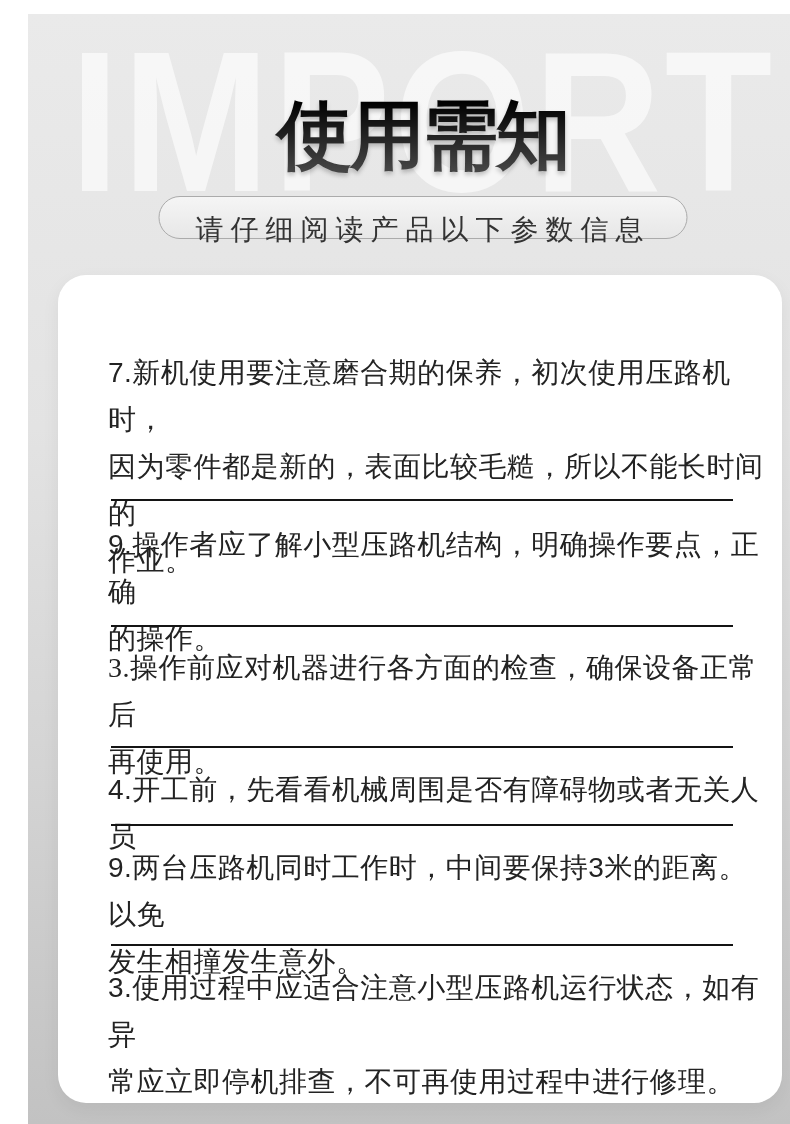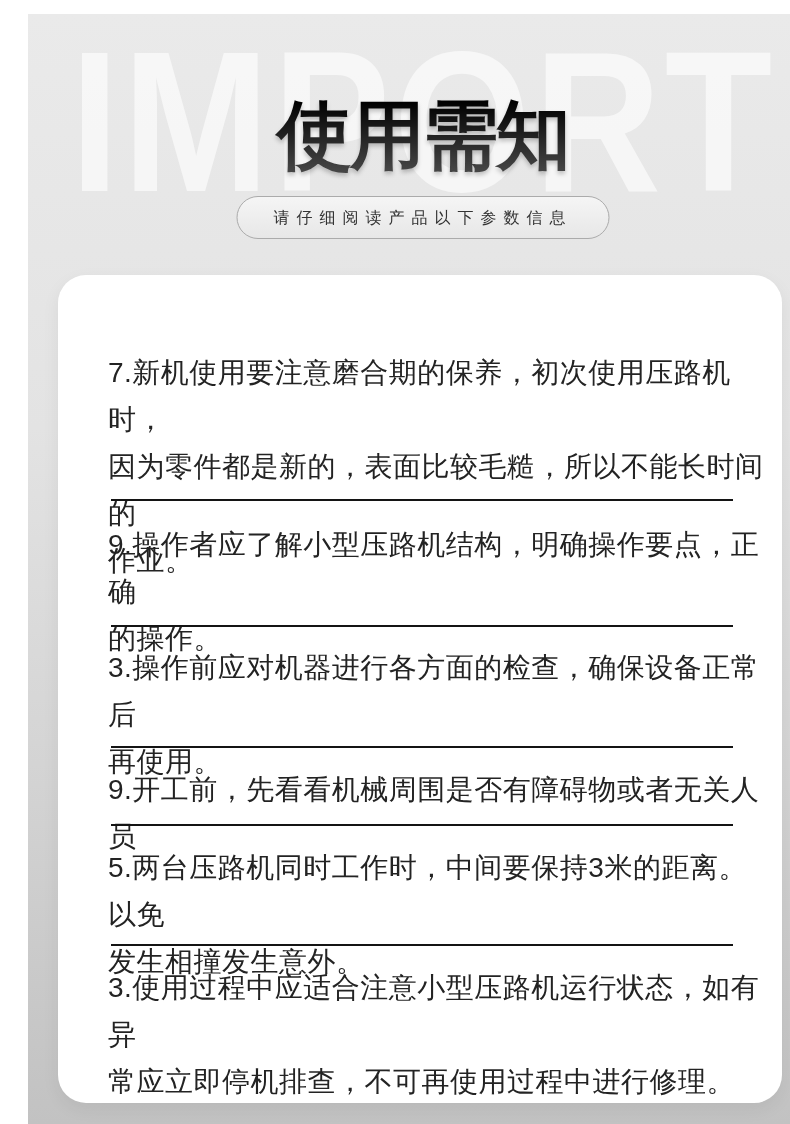--- a/index.html
+++ b/index.html
@@ -53,25 +53,25 @@
     -webkit-text-fill-color: transparent;
     filter: drop-shadow(0 3px 2px rgba(0,0,0,0.22));
     z-index: 2;
   }
   .subtitle-pill {
     position: absolute;
     top: 196px;
     left: 50%;
     transform: translateX(-50%);
     height: 43px;
-    padding: 0 36px;
+    padding: 12px 36px;
     border-radius: 22px;
     border: 1px solid #ababab;
     background: linear-gradient(180deg, #f5f5f5, #e7e7e7);
-    font-size: 16px;
+    font-size: 28px;
     line-height: 41px;
     letter-spacing: 7px;
     color: #333333;
     white-space: nowrap;
     z-index: 3;
   }
   .notice-card {
     position: absolute;
     top: 275px;
     left: 30px;
@@ -94,21 +94,21 @@
   }
   .item-divider {
     position: absolute;
     left: 53px;
     width: 622px;
     height: 2px;
     background: #141414;
   }
   .i1 { top: 74px; }
   .i2 { top: 246px; }
-  .i3 { top: 369px; }
+  .i3 { top: 369px; font-family: Liberation Serif, serif; }
   .i4 { top: 491px; }
   .i5 { top: 569px; }
   .i6 { top: 689px; }
   .d1 { top: 224px; }
   .d2 { top: 350px; }
   .d3 { top: 471px; }
   .d4 { top: 549px; }
   .d5 { top: 669px; }
 </style>
 </head>
@@ -135,25 +135,25 @@
     <div class="notice-item i2">9.操作者应了解小型压路机结构，明确操作要点，正确
 的操作。</div>
 
     <div class="item-divider d2"></div>
 
     <div class="notice-item i3">3.操作前应对机器进行各方面的检查，确保设备正常后
 再使用。</div>
 
     <div class="item-divider d3"></div>
 
-    <div class="notice-item i4">9.开工前，先看看机械周围是否有障碍物或者无关人员</div>
+    <div class="notice-item i4">4.开工前，先看看机械周围是否有障碍物或者无关人员</div>
 
     <div class="item-divider d4"></div>
 
-    <div class="notice-item i5">5.两台压路机同时工作时，中间要保持3米的距离。以免
+    <div class="notice-item i5">9.两台压路机同时工作时，中间要保持3米的距离。以免
 发生相撞发生意外。</div>
 
     <div class="item-divider d5"></div>
 
     <div class="notice-item i6">3.使用过程中应适合注意小型压路机运行状态，如有异
 常应立即停机排查，不可再使用过程中进行修理。</div>
 
   </div>
 
 </div>

